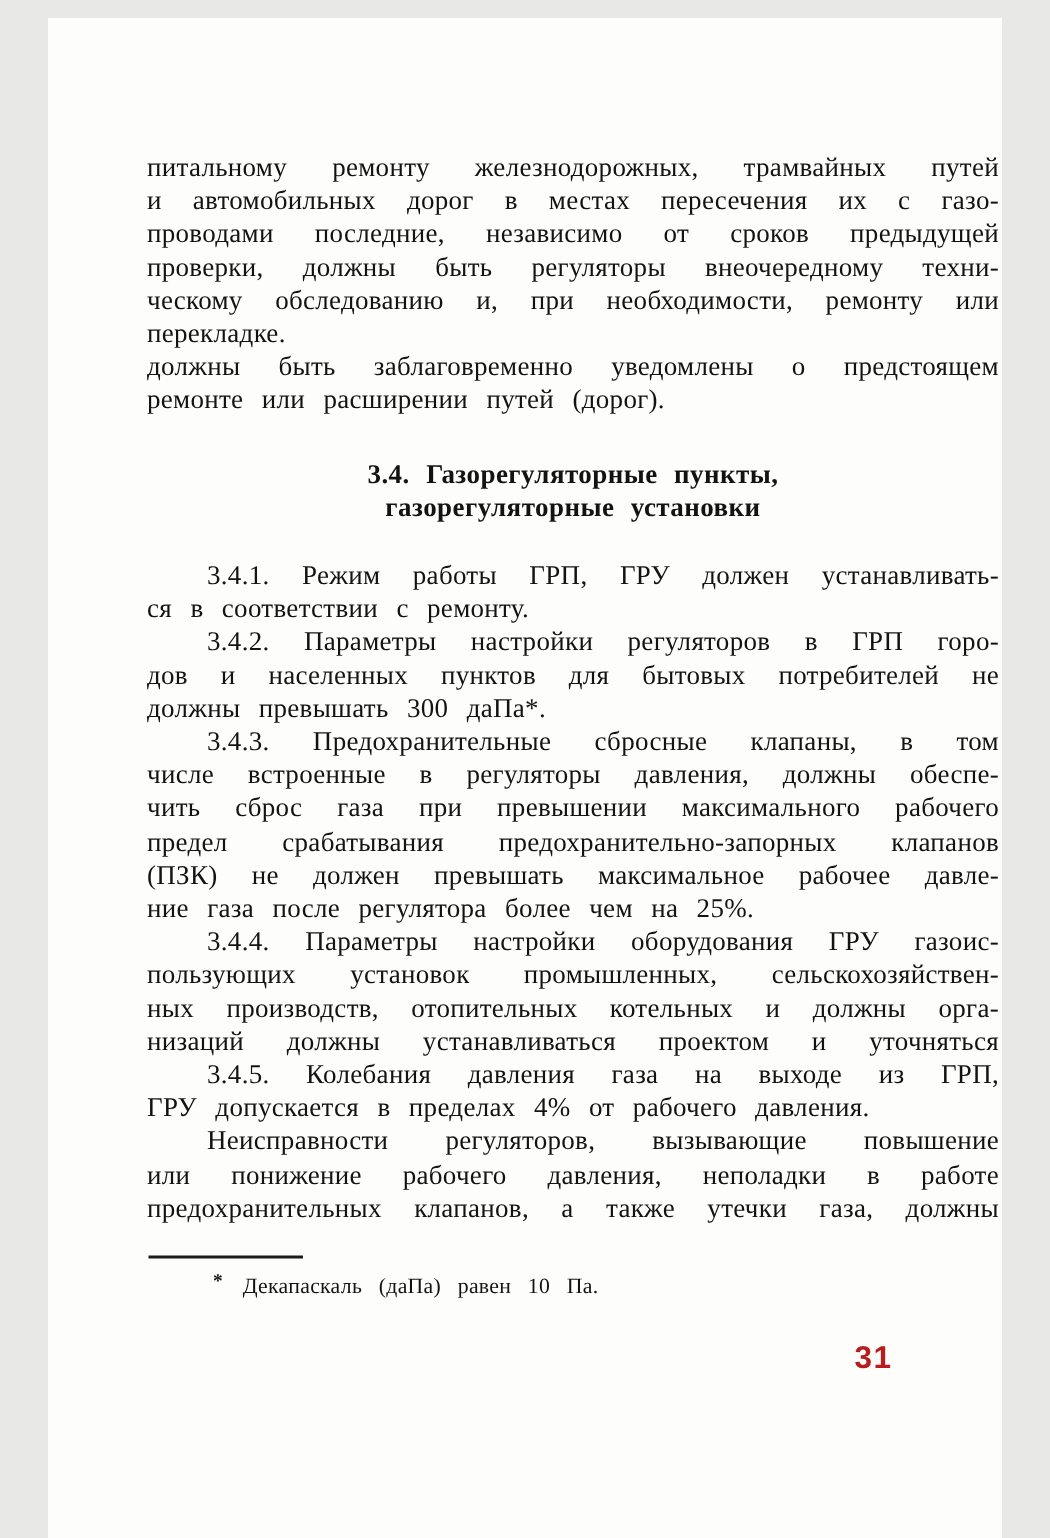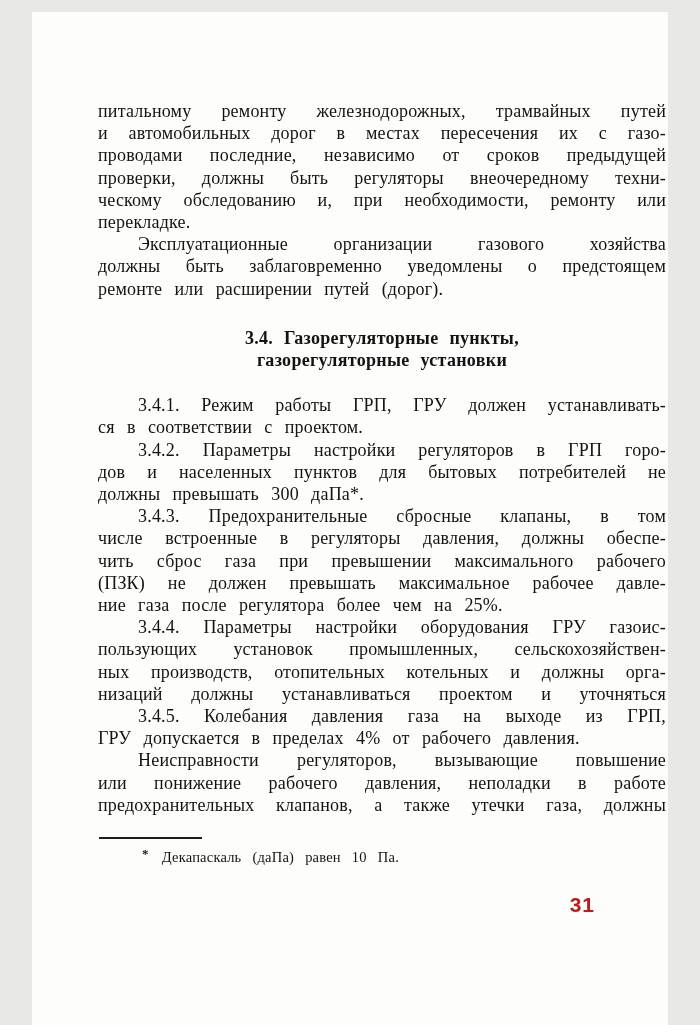--- a/index.html
+++ b/index.html
@@ -82,41 +82,41 @@
   <div class="column" id="text-column">
       <div class="para body">
         <div class="line">питальному ремонту железнодорожных, трамвайных путей</div>
         <div class="line">и автомобильных дорог в местах пересечения их с газо-</div>
         <div class="line">проводами последние, независимо от сроков предыдущей</div>
         <div class="line">проверки, должны быть регуляторы внеочередному техни-</div>
         <div class="line">ческому обследованию и, при необходимости, ремонту или</div>
         <div class="line last">перекладке.</div>
       </div>
       <div class="para body">
-        <div class="line indent">Эксплуатационные организации газового хозяйства</div>
         <div class="line">должны быть заблаговременно уведомлены о предстоящем</div>
         <div class="line last">ремонте или расширении путей (дорог).</div>
       </div>
       <div class="para heading">
         <div class="line">3.4. Газорегуляторные пункты,</div>
         <div class="line">газорегуляторные установки</div>
       </div>
       <div class="para body">
         <div class="line indent">3.4.1. Режим работы ГРП, ГРУ должен устанавливать-</div>
-        <div class="line last">ся в соответствии с проектом.</div>
+        <div class="line last">ся в соответствии с ремонту.</div>
       </div>
       <div class="para body">
         <div class="line indent">3.4.2. Параметры настройки регуляторов в ГРП горо-</div>
         <div class="line">дов и населенных пунктов для бытовых потребителей не</div>
         <div class="line last">должны превышать 300 даПа*.</div>
       </div>
       <div class="para body">
         <div class="line indent">3.4.3. Предохранительные сбросные клапаны, в том</div>
         <div class="line">числе встроенные в регуляторы давления, должны обеспе-</div>
         <div class="line">чить сброс газа при превышении максимального рабочего</div>
+        <div class="line">предел срабатывания предохранительно-запорных клапанов</div>
         <div class="line">(ПЗК) не должен превышать максимальное рабочее давле-</div>
         <div class="line last">ние газа после регулятора более чем на 25%.</div>
       </div>
       <div class="para body">
         <div class="line indent">3.4.4. Параметры настройки оборудования ГРУ газоис-</div>
         <div class="line">пользующих установок промышленных, сельскохозяйствен-</div>
         <div class="line">ных производств, отопительных котельных и должны орга-</div>
         <div class="line">низаций должны устанавливаться проектом и уточняться</div>
       </div>
       <div class="para body">

